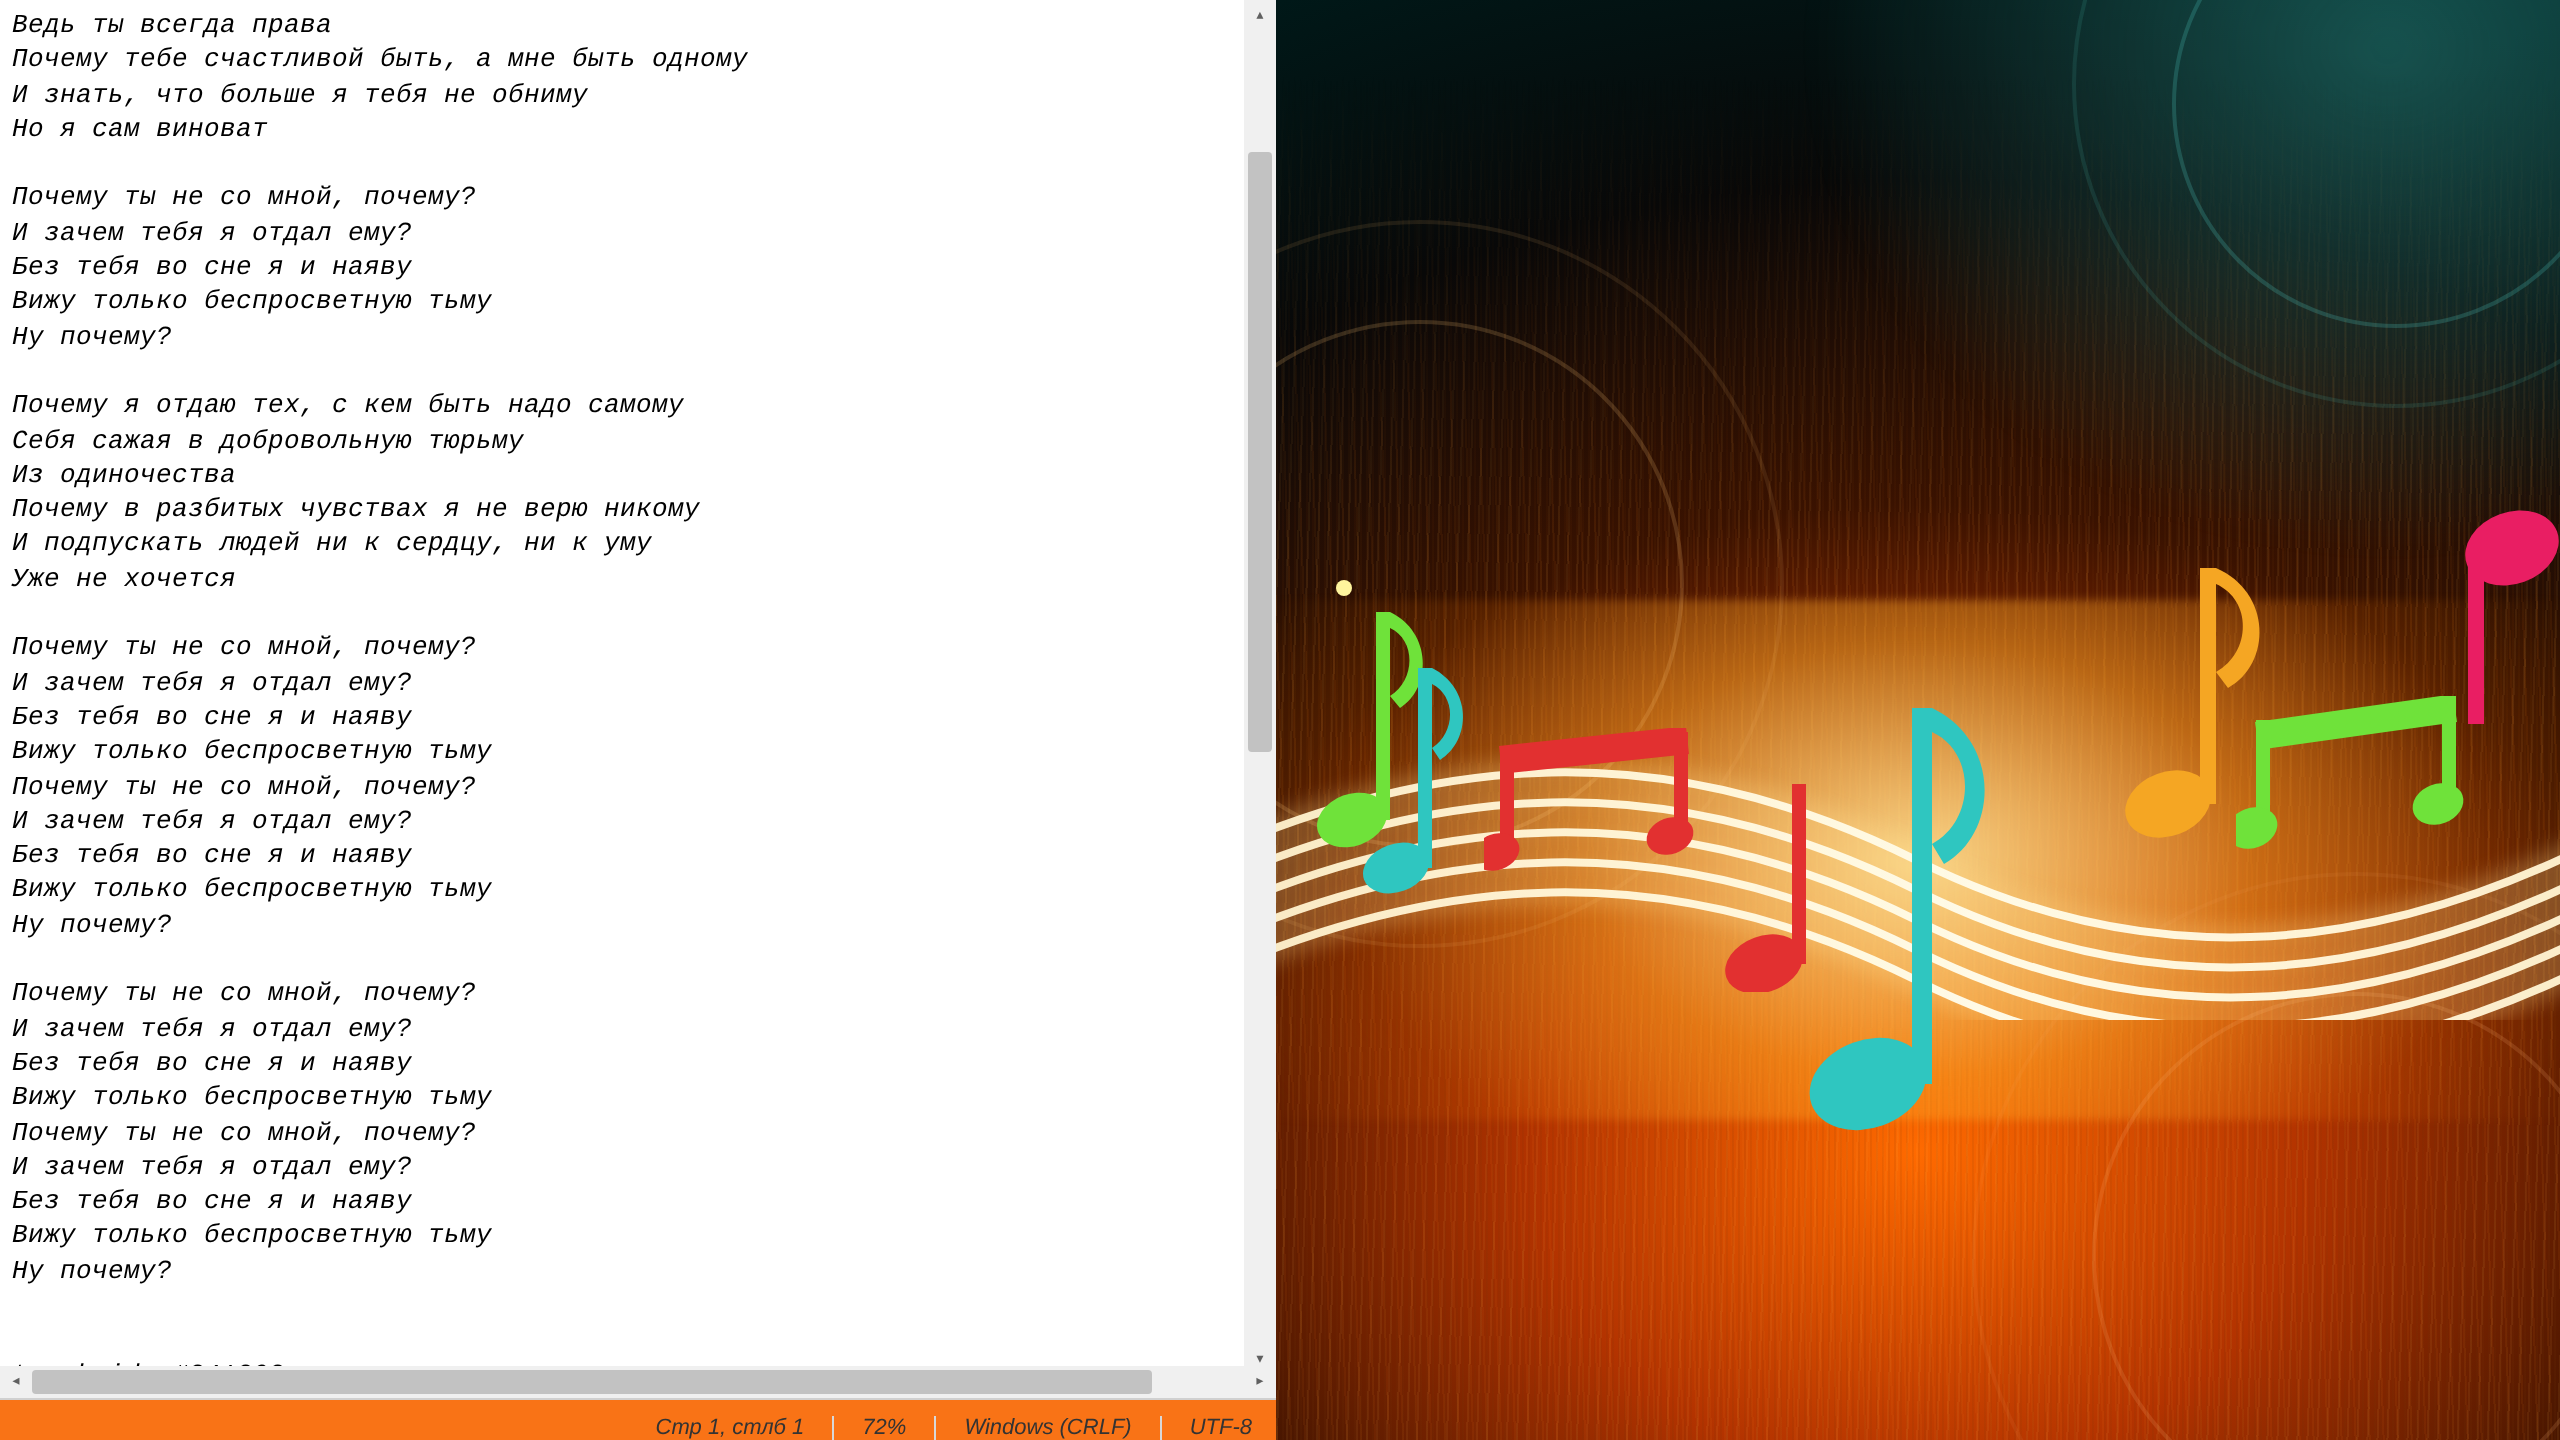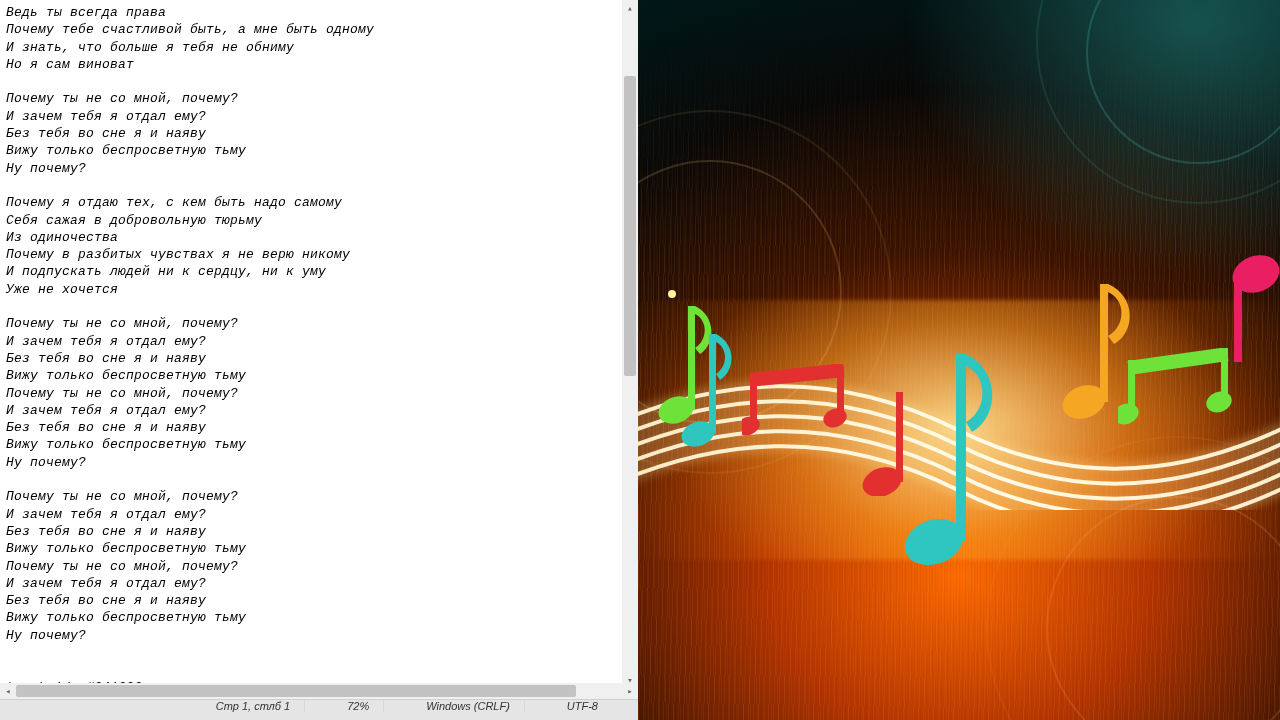--- a/index.html
+++ b/index.html
@@ -9,24 +9,24 @@
   .text-content{padding:4px 6px 4px 6px;white-space:pre;color:#000;letter-spacing:0.2px;line-height:17.3px;width:622px;}
   .v-scroll{position:absolute;top:0;right:0;width:16px;height:688px;background:#f0f0f0;}
   .v-scroll .up,.v-scroll .dn{height:16px;background:#f0f0f0;display:flex;align-items:center;justify-content:center;color:#606060;font-size:9px;}
   .v-scroll .track{position:absolute;top:16px;bottom:16px;left:0;right:0;background:#f0f0f0;}
   .v-scroll .thumb{position:absolute;left:2px;right:2px;top:60px;height:300px;background:#c2c2c2;border-radius:2px;}
   .h-scroll{height:16px;background:#f0f0f0;position:relative;}
   .h-scroll .lf,.h-scroll .rt{position:absolute;top:0;width:16px;height:16px;background:#f0f0f0;display:flex;align-items:center;justify-content:center;color:#606060;font-size:9px;}
   .h-scroll .lf{left:0;} .h-scroll .rt{right:0;}
   .h-scroll .track{position:absolute;left:16px;right:16px;top:0;bottom:0;background:#f0f0f0;}
   .h-scroll .thumb{position:absolute;top:2px;bottom:2px;left:0;width:560px;background:#c2c2c2;border-radius:2px;}
-  .status{height:20px;background:#e5e5e5;border-top:1px solid #d0d0d0;display:flex;align-items:flex-start;font-family:"Segoe UI",Arial,sans-serif;font-size:11px;color:#333;gap:28px;}
+  .status{height:20px;background:#f97316;border-top:1px solid #d0d0d0;display:flex;align-items:flex-end;font-family:"Segoe UI",Arial,sans-serif;font-size:11px;color:#333;}
   .status .spacer{flex:1;border-right:1px solid #d8d8d8;}
   .status .cell{padding:0 14px;display:flex;align-items:center;border-right:1px solid #d8d8d8;}
-  .status .cell:last-child{border-right:none;padding-right:40px;}
+  .status .cell:last-child{border-right:none;padding-right:12px;}
   .art{width:642px;height:720px;position:relative;overflow:hidden;background:radial-gradient(ellipse 120% 90% at 50% 80%,#ff6a00 0%,#b33300 25%,#3a1200 50%,#080808 75%,#001818 98%);}
   .glow{position:absolute;left:-80px;right:-80px;top:300px;height:260px;background:radial-gradient(ellipse 60% 120% at 50% 50%,rgba(255,230,150,0.9) 0%,rgba(255,170,40,0.5) 35%,rgba(255,120,0,0.15) 60%,transparent 80%);filter:blur(2px);}
   .fibers{position:absolute;inset:0;background:
     repeating-linear-gradient(92deg,rgba(255,190,80,0.08) 0 1px,transparent 1px 5px),
     repeating-linear-gradient(88deg,rgba(255,140,30,0.07) 0 1px,transparent 1px 7px),
     repeating-linear-gradient(90deg,rgba(120,60,10,0.1) 0 1px,transparent 1px 3px);
     mask:linear-gradient(to top,black 0%,black 60%,transparent 95%);
     -webkit-mask:linear-gradient(to top,black 0%,black 60%,transparent 95%);}
   .teal-haze{position:absolute;right:-40px;top:-40px;width:420px;height:320px;background:radial-gradient(ellipse at 70% 20%,rgba(60,200,190,0.35),transparent 70%);filter:blur(6px);}
   .ring{position:absolute;border-radius:50%;border:2px solid rgba(255,200,120,0.18);}

